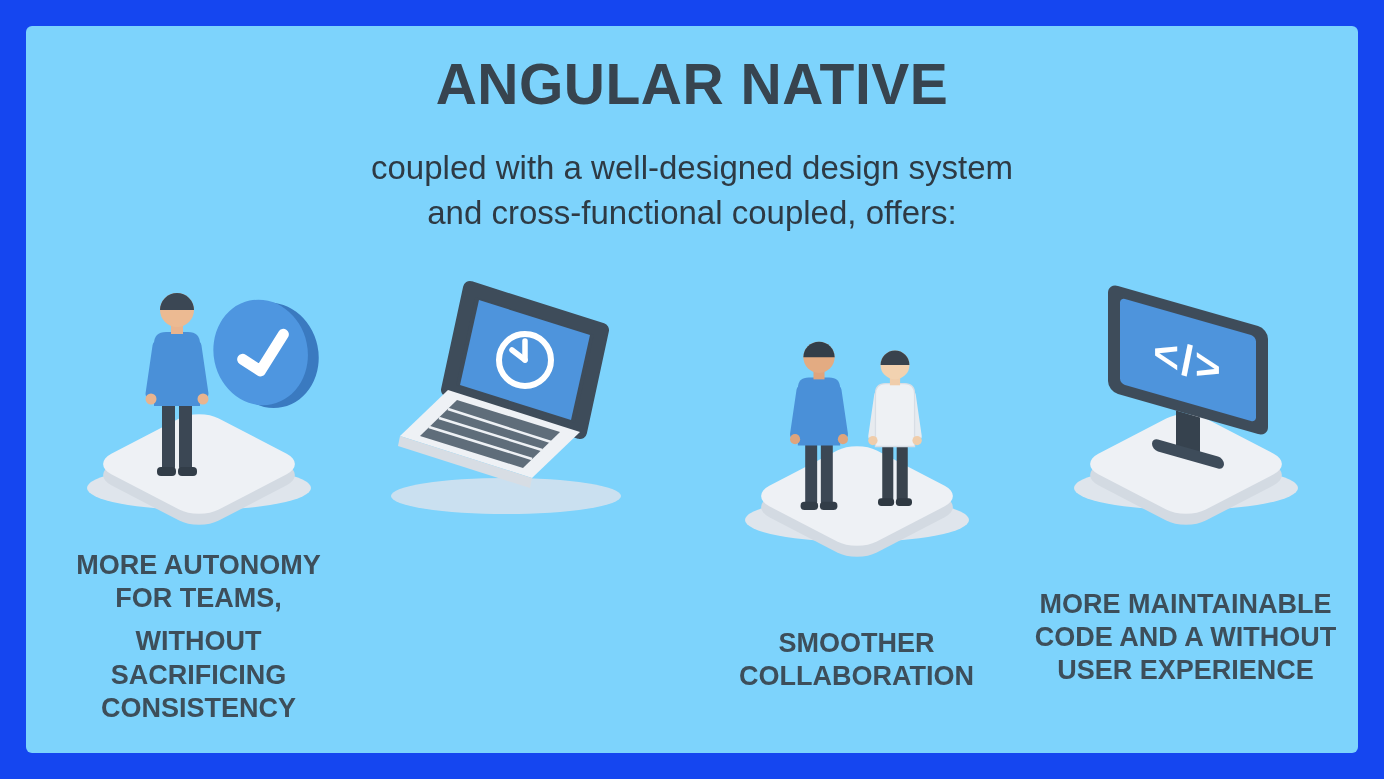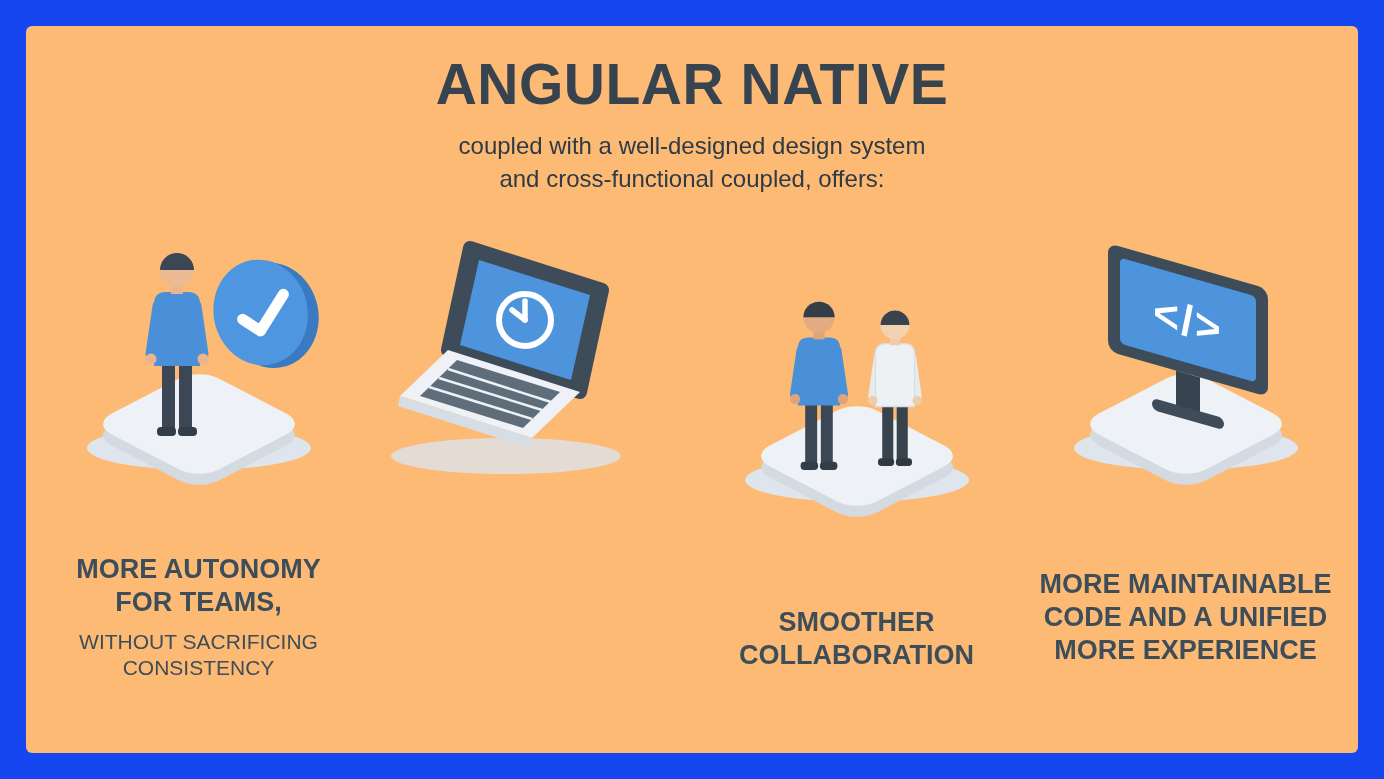--- a/index.html
+++ b/index.html
@@ -5,48 +5,48 @@
   * { margin:0; padding:0; box-sizing:border-box; }
   html,body { width:1384px; height:779px; }
   body {
     background:#1546f0;
     font-family:"Liberation Sans", sans-serif;
     position:relative;
     overflow:hidden;
   }
   .card {
     position:absolute; left:26px; top:26px; right:26px; bottom:26px;
-    background:#fdba74; border-radius:6px;
+    background:#7dd3fc; border-radius:6px;
     display:flex; flex-direction:column; align-items:center;
   }
   .title {
     margin-top:26px; text-align:center;
     font-size:57px; line-height:1.13; font-weight:800;
     color:#37444f; letter-spacing:.5px;
   }
   .subtitle {
-    margin-top:14px; text-align:center;
-    font-size:24px; line-height:1.36; font-weight:500; color:#2e3a44;
+    margin-top:30px; text-align:center;
+    font-size:33px; line-height:1.36; font-weight:500; color:#2e3a44;
   }
   .items {
     display:flex; width:100%; margin-top:8px; flex:1; padding:0 8px;
   }
   .item { flex:1; display:flex; flex-direction:column; align-items:center; }
   .illo { height:280px; margin-top:6px; }
   .item-3 .illo { margin-top:38px; }
   .label-wrap {
     flex:1; display:flex; flex-direction:column; justify-content:center;
     align-items:center; gap:10px; padding-bottom:8px;
   }
   .label-main {
     font-weight:bold; font-size:27px; line-height:1.22;
     color:#3d4e5a; text-align:center;
   }
   .label-sub {
-    font-weight:normal; font-size:21px; line-height:1.24;
+    font-weight:bold; font-size:27px; line-height:1.24;
     color:#3d4e5a; text-align:center;
   }
   .item-1 .label-main { max-width:280px; }
   .item-1 .label-sub  { max-width:270px; }
   .item-2 .label-main { max-width:230px; }
   .item-3 .label-main { max-width:270px;margin-top:12px; }
   .item-4 .label-main { max-width:340px; }
 </style>
 </head>
 <body>
@@ -170,18 +170,18 @@
         </g>
         <g transform="translate(152,110) skewY(16)">
           <rect x="-12" y="54" width="24" height="38" fill="#36424e"></rect>
           <rect x="-36" y="88" width="72" height="12" rx="6" fill="#3e4c5a"></rect>
           <rect x="-80" y="-54" width="160" height="108" rx="10" fill="#3e4c5a"></rect>
           <rect x="-68" y="-43" width="136" height="86" rx="5" fill="#4e94dc"></rect>
           <text x="0" y="16" text-anchor="middle" font-size="44" font-weight="bold" letter-spacing="2" fill="#ffffff">&lt;/&gt;</text>
         </g>
       </svg>
       <div class="label-wrap">
-        <div class="label-main">MORE MAINTAINABLE CODE AND A UNIFIED MORE EXPERIENCE</div>
+        <div class="label-main">MORE MAINTAINABLE CODE AND A WITHOUT USER EXPERIENCE</div>
       </div>
     </div>
 
   </div>
 </div>
 
 </body></html>

